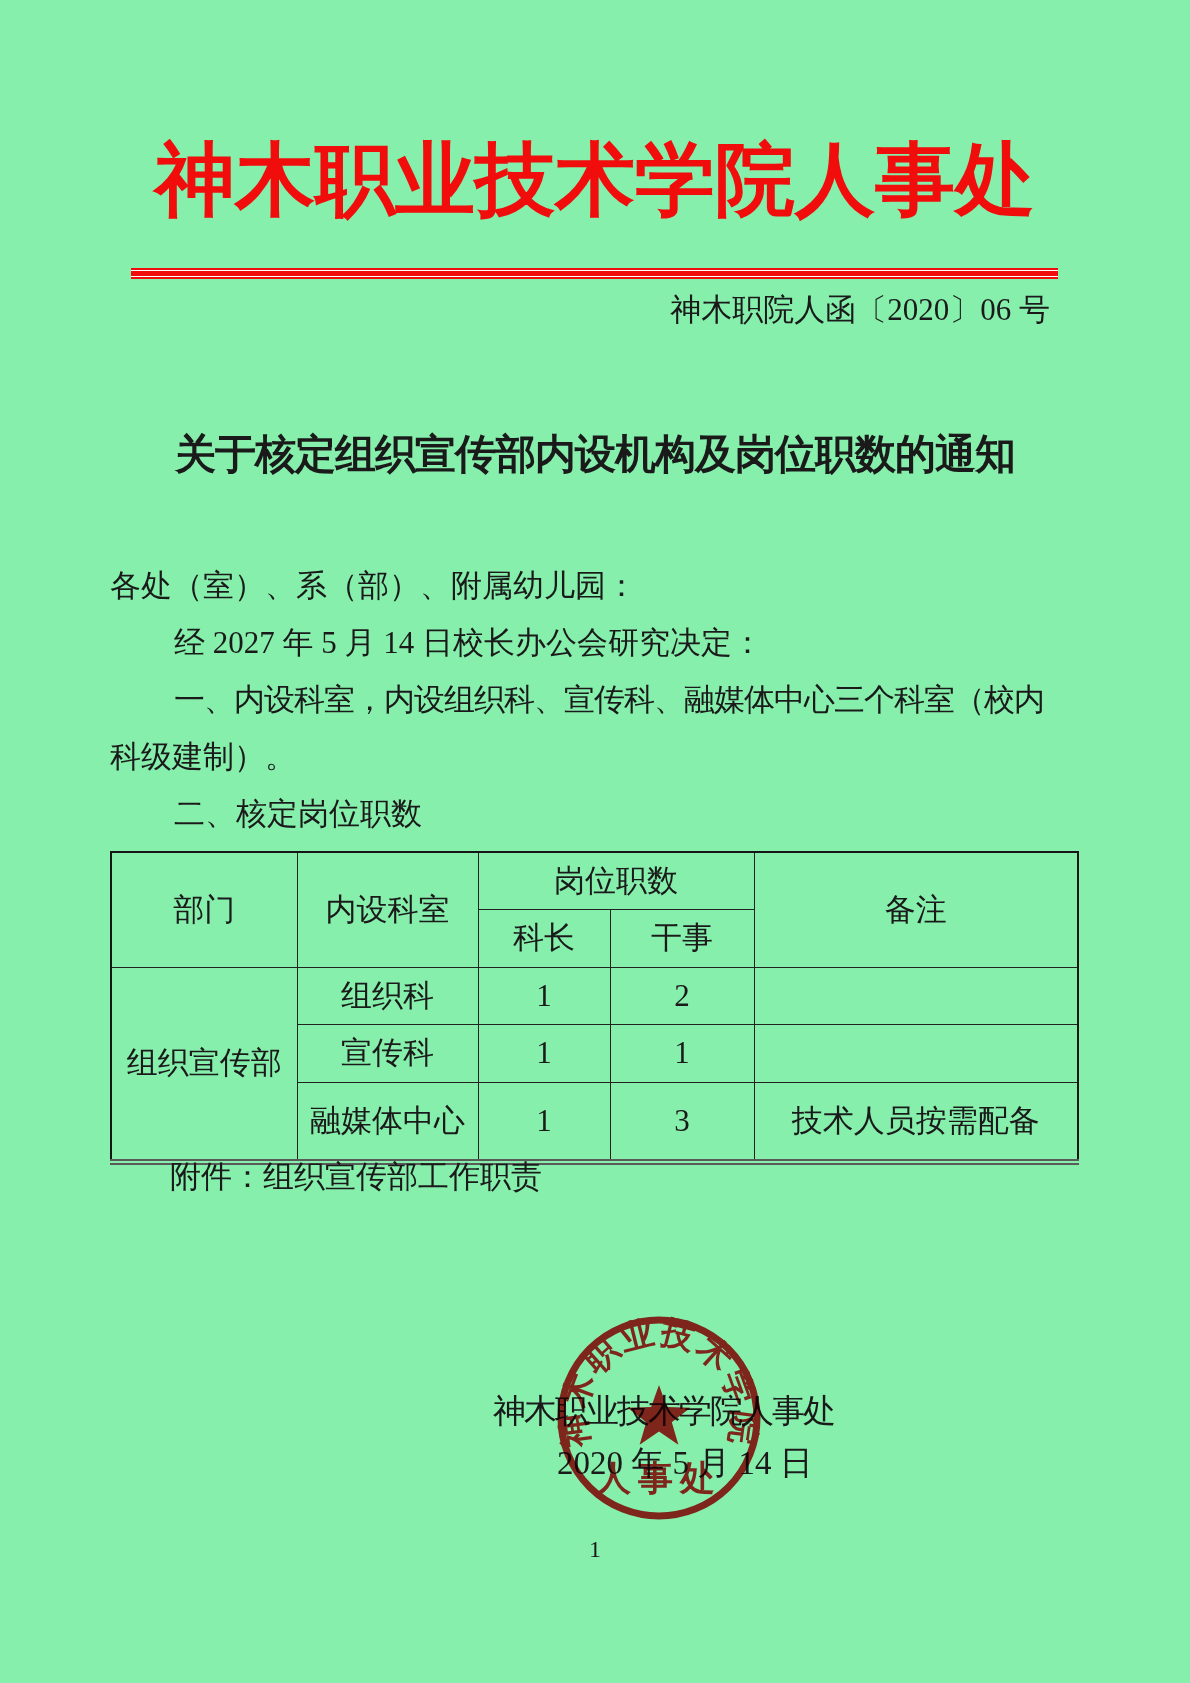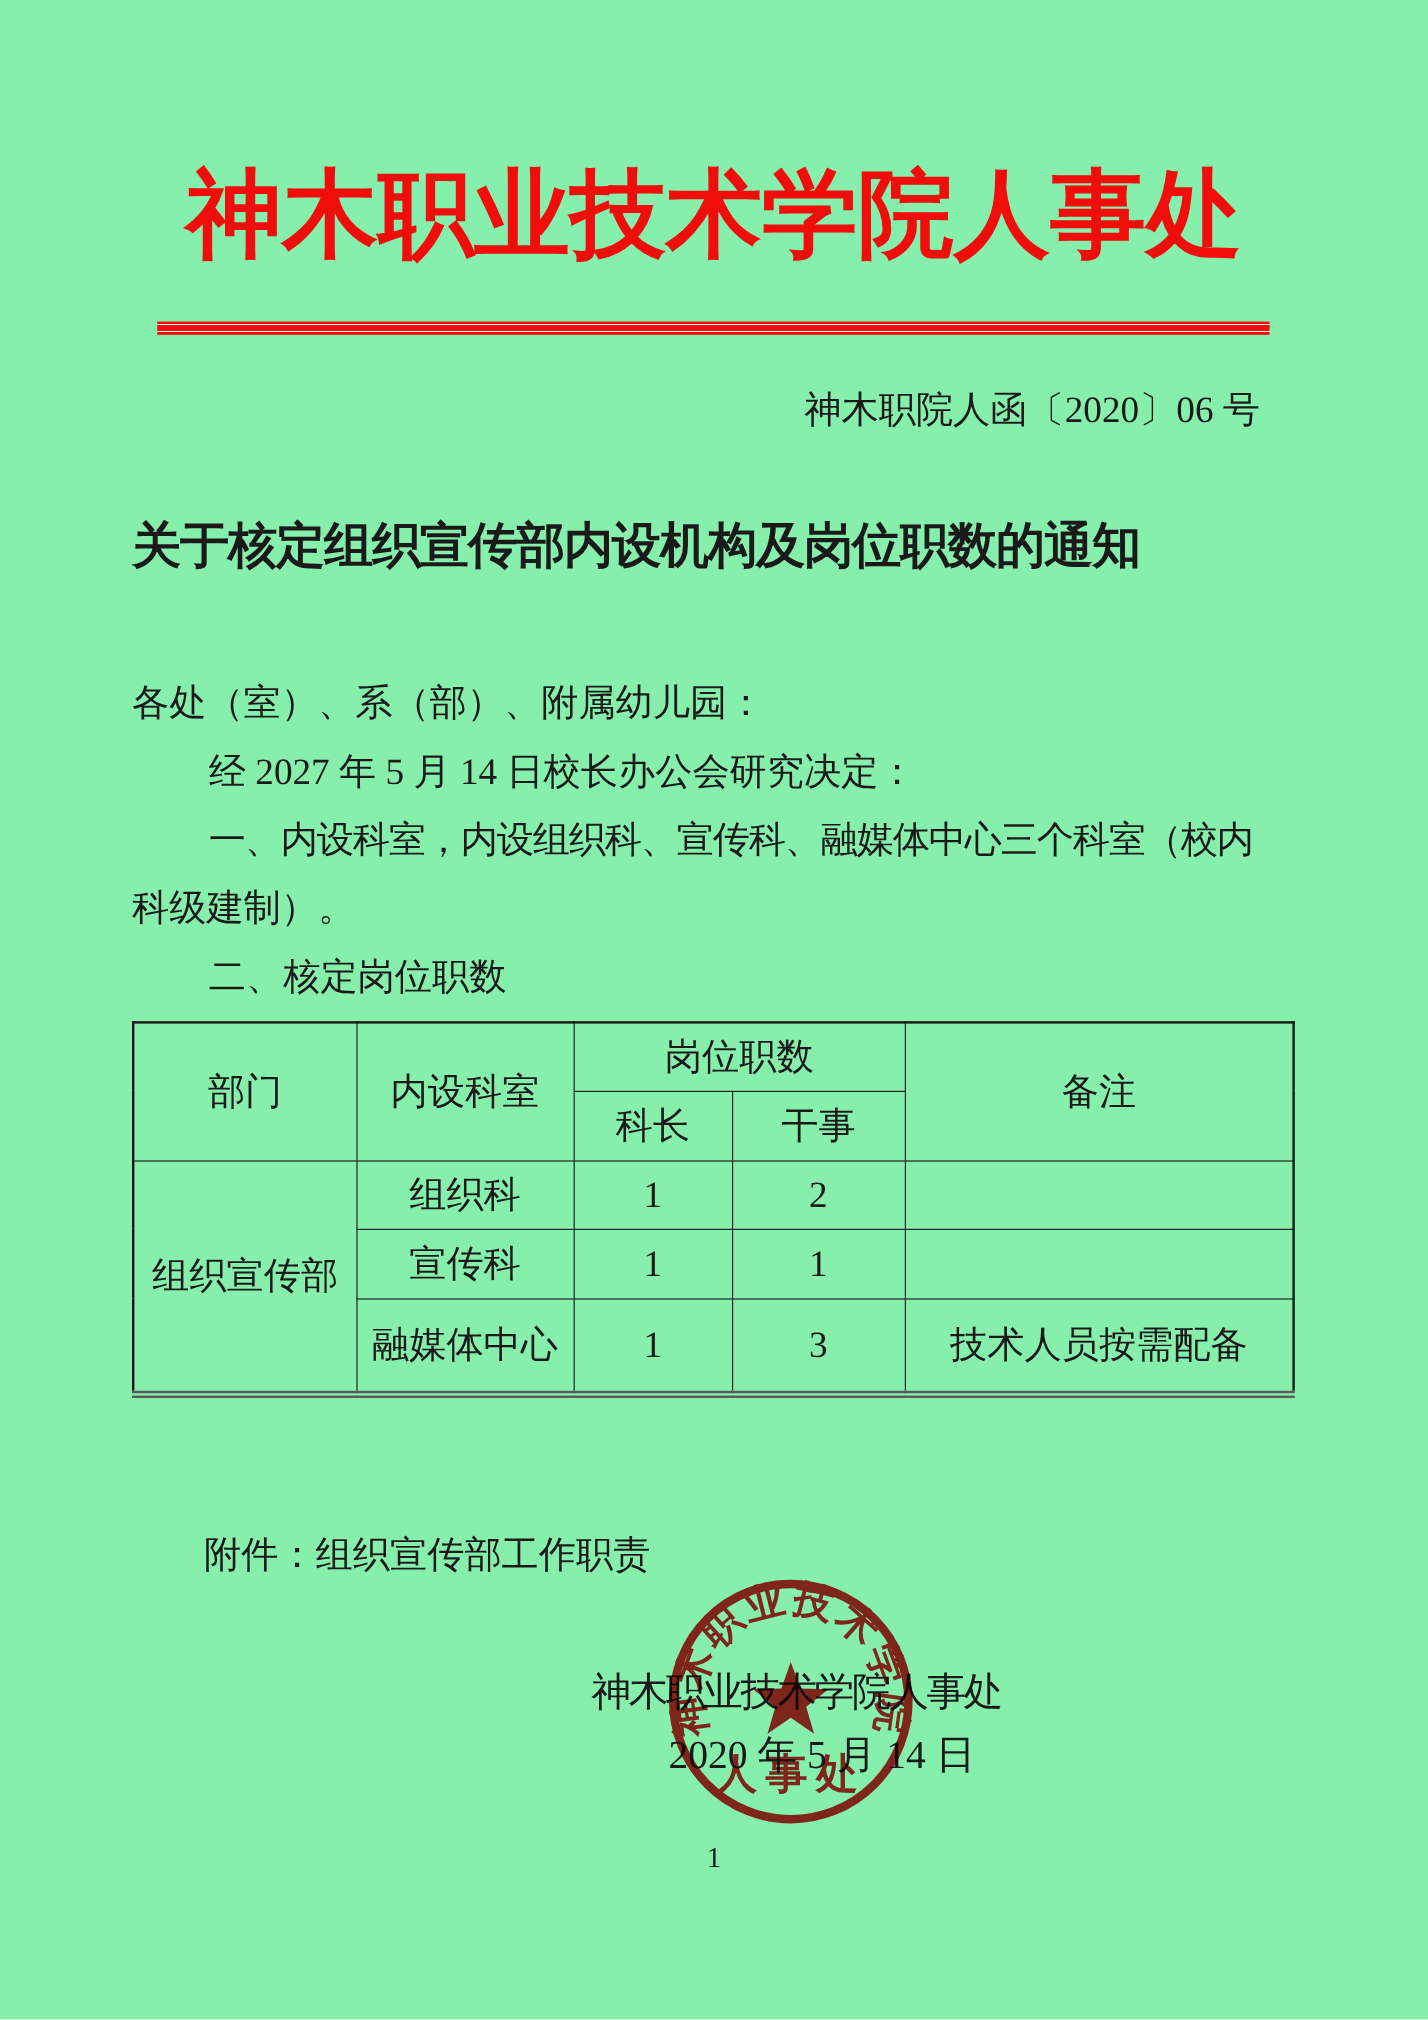--- a/index.html
+++ b/index.html
@@ -17,46 +17,46 @@
     position:absolute; top:268px; left:131px; width:927px; height:11px;
     background:linear-gradient(to bottom,
       #f20d0d 0px, #f20d0d 2px,
       #ffffff 2px, #ffffff 3px,
       #f20d0d 3px, #f20d0d 8px,
       #ffffff 8px, #ffffff 9px,
       #f20d0d 9px, #f20d0d 11px);
   }
   .doc-number{
     position:absolute; top:289px; right:140px;
-    font-size:31px; white-space:nowrap;margin-top:32px;
+    font-size:31px; white-space:nowrap;
   }
   .doc-title{
     position:absolute; top:427px; left:110px; width:970px;
-    text-align:left; font-size:41px; font-weight:bold; letter-spacing:-1px;
+    text-align:center; font-size:41px; font-weight:bold; letter-spacing:-1px;
     white-space:nowrap;
   }
   .body-line{
     position:absolute; font-size:31px; line-height:38px; white-space:nowrap;text-align:center;
   }
   .salutation{ top:567px; left:110px; }
   .para-0{ top:624px; left:174px; }
   .para-1{ top:681px; left:174px; letter-spacing:-1px; }
   .para-2{ top:738px; left:110px; }
   .para-3{ top:795px; left:174px; }
   table.org-table{
     position:absolute; top:851px; left:110px; width:967px;
     border-collapse:collapse; table-layout:fixed;
     border:2px solid #161616; border-bottom:6px double #5a5a5a;
   }
   table.org-table td{
     border:1.5px solid #222222; text-align:center; vertical-align:middle;
     font-size:31px; padding:0; overflow:hidden; white-space:nowrap;
   }
   td.hdr-sep{ border-bottom:5px double #6a6a6a; }
-  .attachment-line{ top:1277px; left:170px; }
+  .attachment-line{ top:1158px; left:170px; }
   .signature-line{ top:1392px; left:493px; letter-spacing:-2px; font-size:33px; }
   .date-line{ top:1444px; left:557px; font-size:33px; }
   .page-number{
     position:absolute; top:1536px; left:0; width:1190px;
     text-align:center; font-size:24px;
   }
   .seal{
     position:absolute; top:1312px; left:553px; width:212px; height:212px;
     mix-blend-mode:multiply; opacity:0.93; pointer-events:none;
   }

